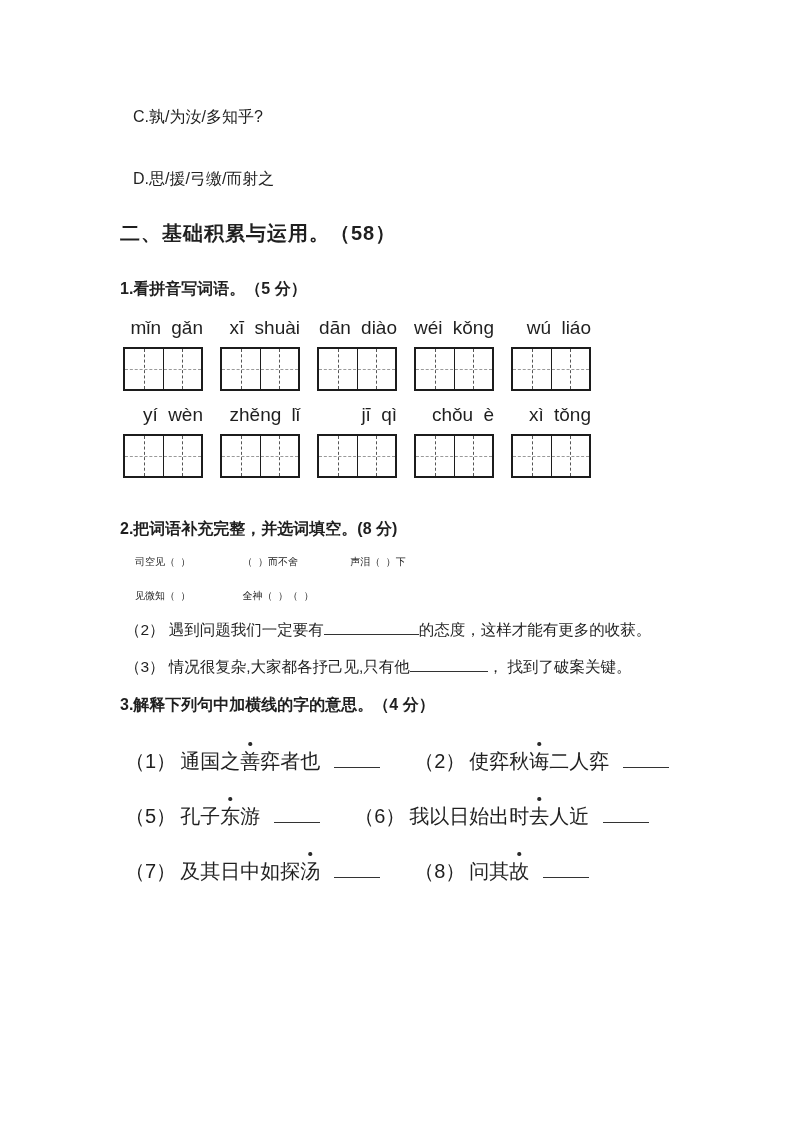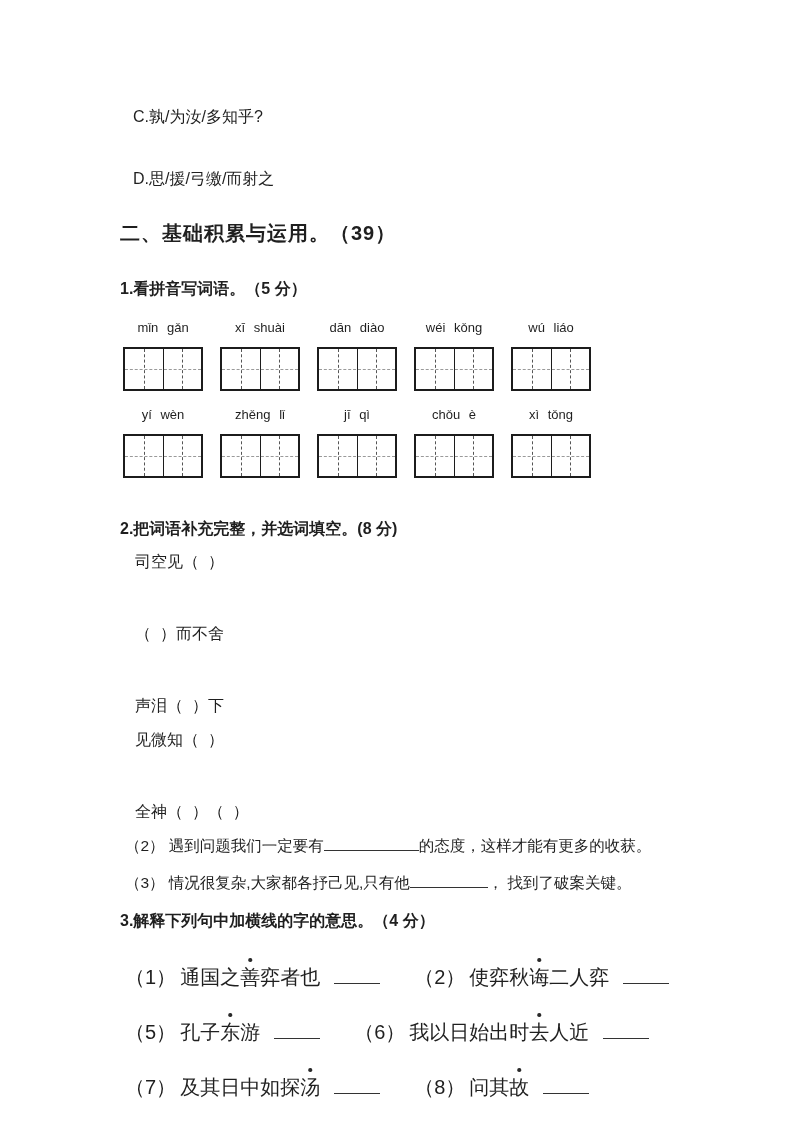--- a/index.html
+++ b/index.html
@@ -12,29 +12,29 @@
     font-family:"Liberation Sans","DejaVu Sans",sans-serif;
     color:#1f1f1f;
     overflow:hidden;
   }
   .opt{font-size:16px;line-height:18px;margin-left:13px;margin-bottom:44px;}
   .opt-d{margin-bottom:32px;}
   .sec-heading{font-size:20px;line-height:26px;font-weight:bold;margin:0 0 32px 0;letter-spacing:1px;}
   .qtitle{font-size:16px;line-height:22px;font-weight:bold;}
   .q1-title{margin-bottom:16px;}
   .pinyin-row{display:flex;gap:17px;margin-left:3px;margin-bottom:8px;}
-  .pinyin-word{width:80px;text-align:center;font-size:13px;line-height:23px;white-space:pre;word-spacing:5px;}
+  .pinyin-word{width:80px;text-align:right;font-size:19px;line-height:23px;white-space:pre;word-spacing:5px;}
   .box-row{display:flex;gap:17px;margin-left:3px;margin-bottom:12px;}
   .writing-box{width:80px;height:44px;border:2px solid #1c1c1c;display:flex;position:relative;box-sizing:border-box;background:#fff;}
   .wcell{flex:1;position:relative;}
   .wcell + .wcell{border-left:1.6px solid #1c1c1c;}
   .wcell::before{content:"";position:absolute;left:50%;top:0;bottom:0;border-left:1.4px dashed #555;}
   .writing-box::after{content:"";position:absolute;left:0;right:0;top:50%;border-top:1.4px dashed #9a9a9a;}
   .q2-title{margin:40px 0 12px 0;}
-  .q2-line{display:flex;gap:52px;margin-left:15px;font-size:16px;line-height:20px;margin-bottom:14px;flex-direction:column;}
+  .q2-line{display:flex;gap:52px;margin-left:15px;font-size:10px;line-height:20px;margin-bottom:14px;}
   .q2-seg{white-space:pre;}
   .fill-line{font-size:15.5px;line-height:19px;margin-left:5px;margin-bottom:18px;white-space:pre-wrap;}
   .inum{margin-right:4px;}
   .blank{display:inline-block;border-bottom:1.5px solid #333;height:13px;vertical-align:baseline;}
   .blank.long{width:95px;}
   .blank.medium{width:78px;}
   .blank.q3b{width:46px;margin-left:14px;margin-right:16px;}
   .q3-title{margin:18px 0 20px 0;}
   .q3-row{display:flex;font-size:20px;line-height:19px;padding-top:16px;margin-left:5px;margin-bottom:20px;}
   .q3-item{white-space:pre;}
@@ -44,21 +44,21 @@
     width:3.5px;height:3.5px;border-radius:50%;background:#2a2a2a;}
 </style>
 </head>
 <body>
 
 <div class="page">
 
   <div class="opt">C.孰/为汝/多知乎?</div>
   <div class="opt opt-d">D.思/援/弓缴/而射之</div>
 
-  <div class="sec-heading">二、基础积累与运用。（39）</div>
+  <div class="sec-heading">二、基础积累与运用。（58）</div>
 
   <div class="qtitle q1-title">1.看拼音写词语。（5 分）</div>
   <div id="q1-area">
       <div class="pinyin-row">
         <span class="pinyin-word">mǐn gǎn</span>
         <span class="pinyin-word">xī shuài</span>
         <span class="pinyin-word">dān diào</span>
         <span class="pinyin-word">wéi kǒng</span>
         <span class="pinyin-word">wú liáo</span>
       </div>

